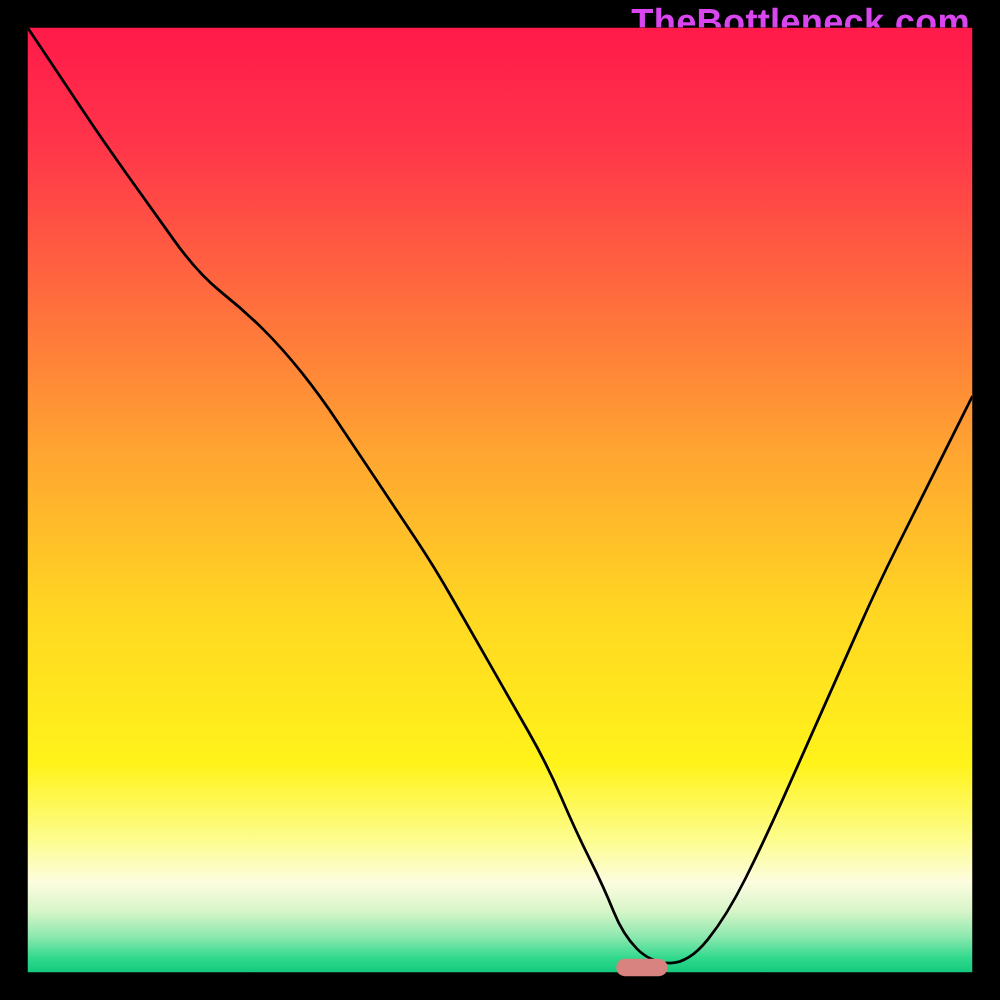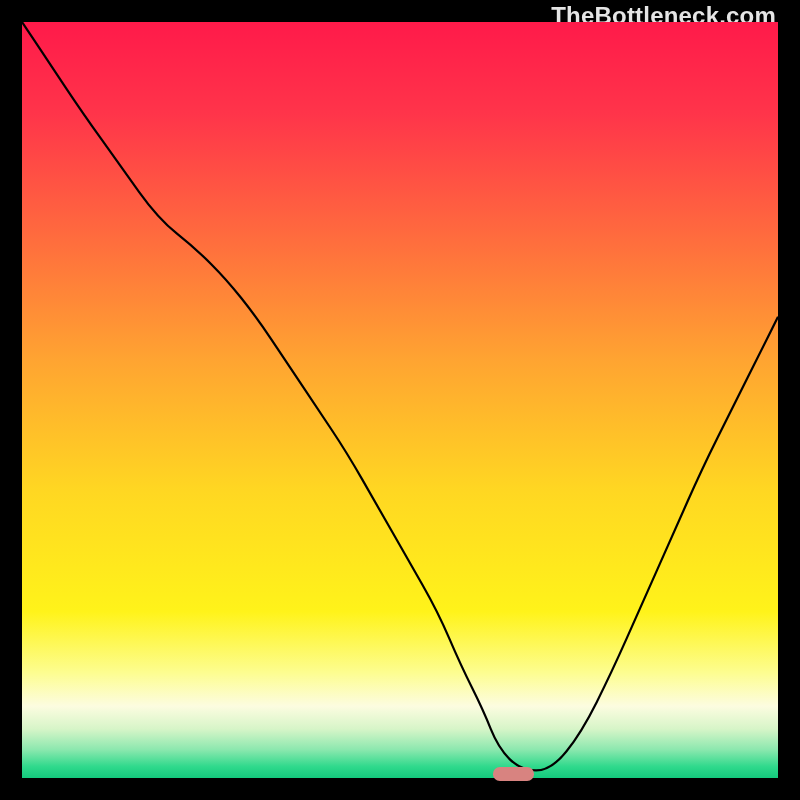--- a/index.html
+++ b/index.html
@@ -23,22 +23,22 @@
     position: absolute;
     left: 0;
     top: 0;
     width: 756px;
     height: 756px;
   }
   .watermark {
     position: absolute;
     top: 2px;
     right: 24px;
-    color: #e5e5e5;
-    font-size: 24px;
+    color: #d946ef;
+    font-size: 29px;
     font-weight: 600;
     letter-spacing: 0.2px;
   }
   .marker {
     position: absolute;
     background: #d88380;
     border-radius: 8px;
     height: 14px;
   }
 </style>

